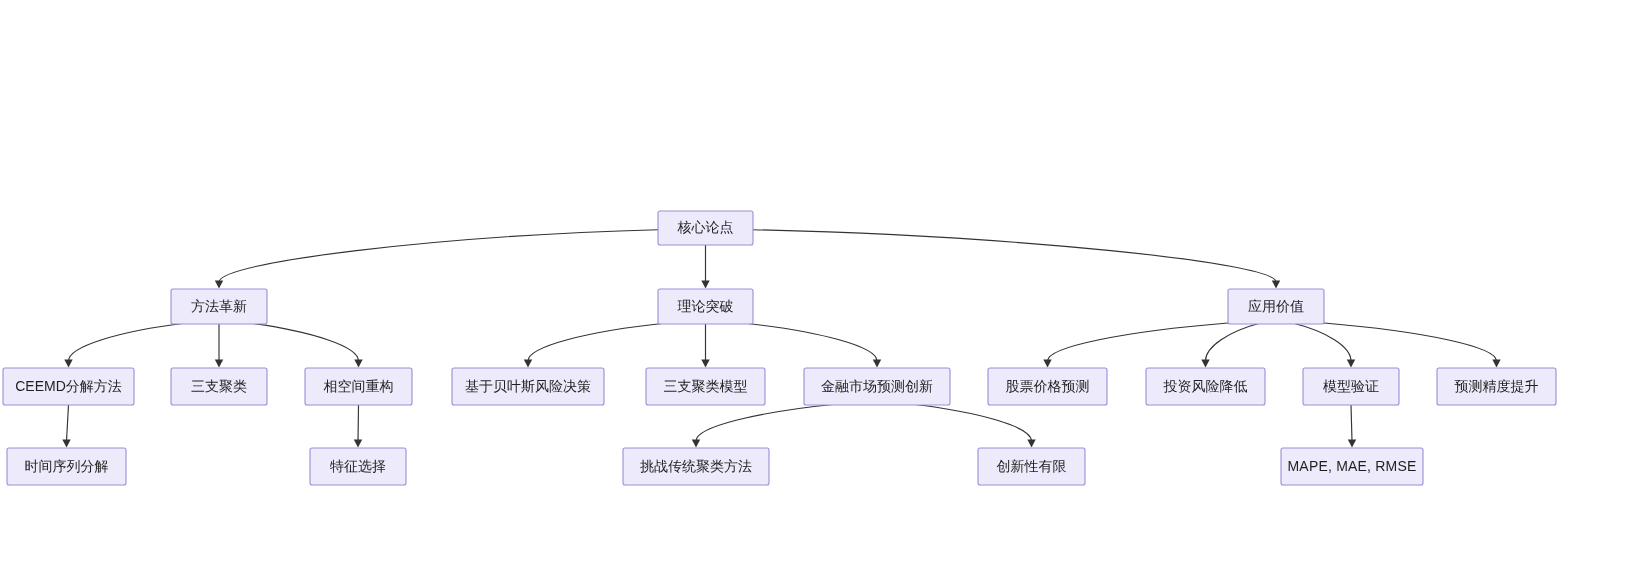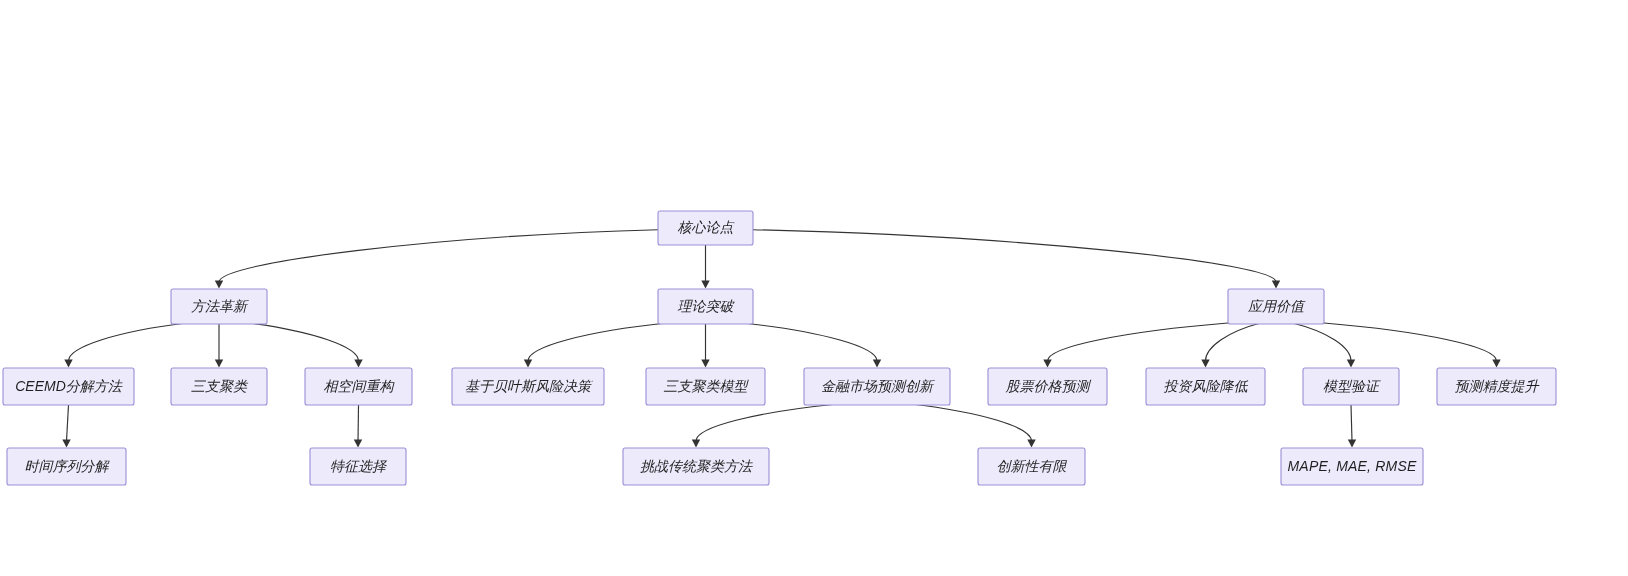--- a/index.html
+++ b/index.html
@@ -11,21 +11,20 @@
     width: 1628px;
     height: 576px;
     overflow: hidden;
     font-family: "Liberation Sans", "DejaVu Sans", sans-serif;
   }
   #diagram-root {
     position: relative;
     width: 1488px;
     height: 576px;
     background: #ffffff;
-    font-style: italic;
   }
   svg#mindmap {
     display: block;
     width: 1628px;
     height: 576px;
   }
   .node-box {
     fill: #ECEAFB;
     stroke: #9A8FD8;
     stroke-width: 1.1;

